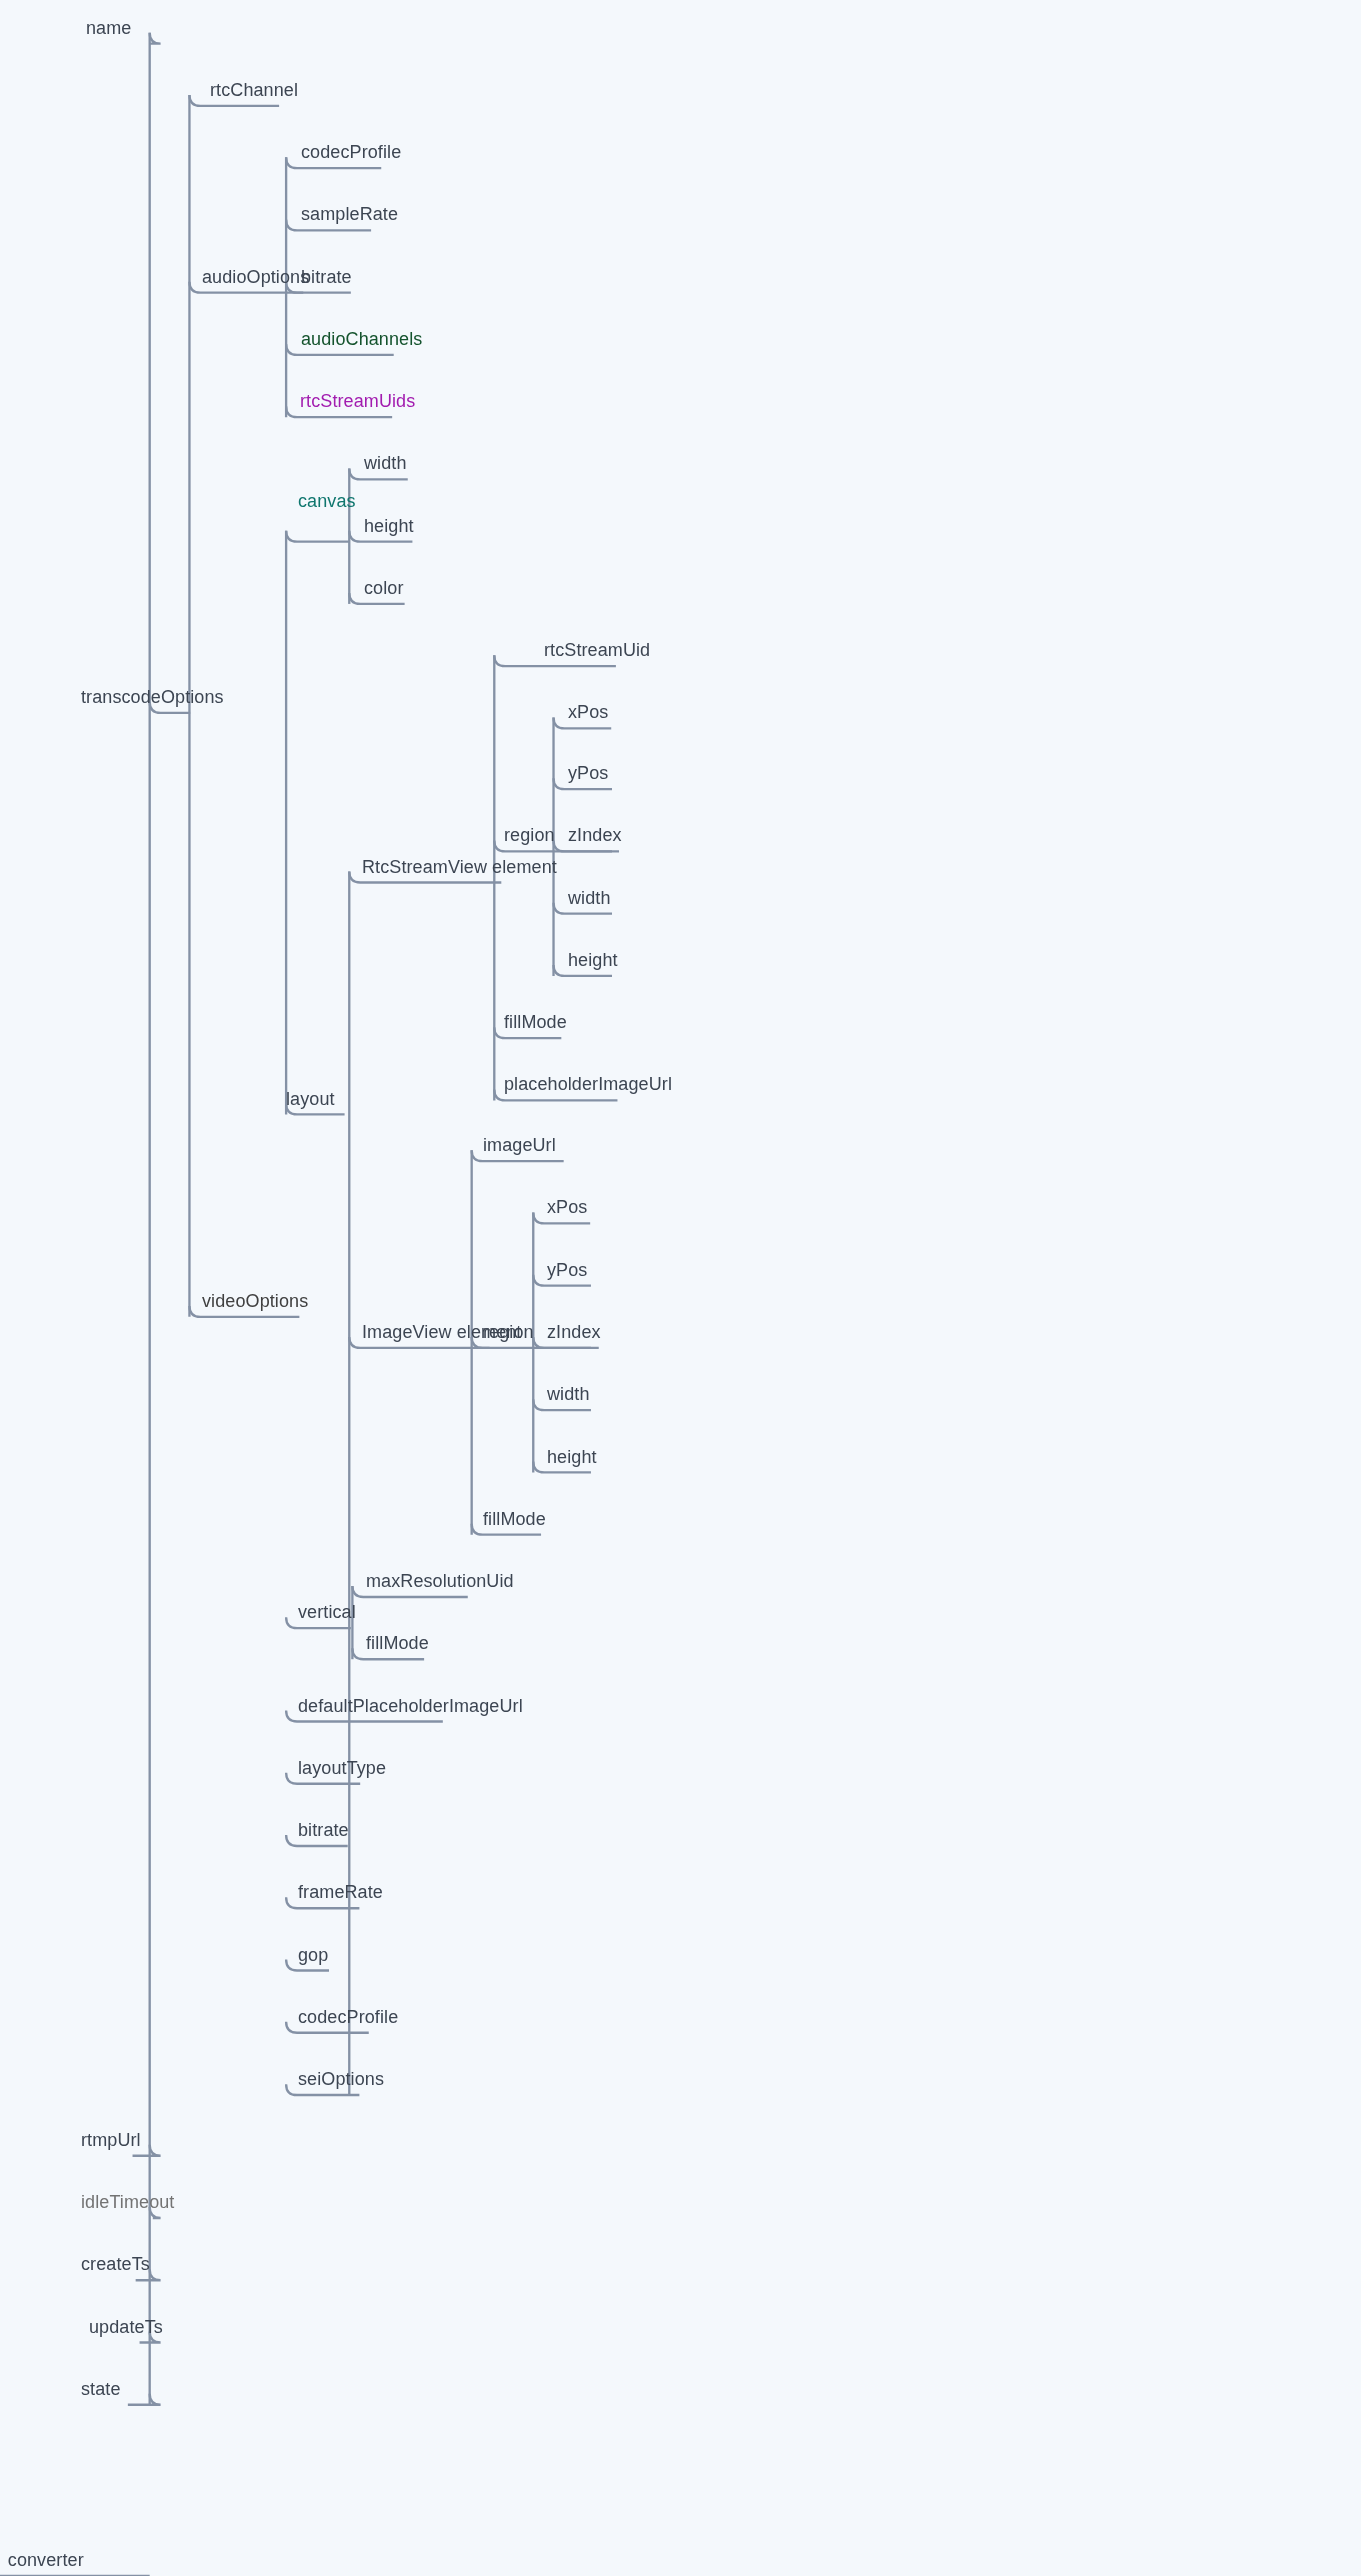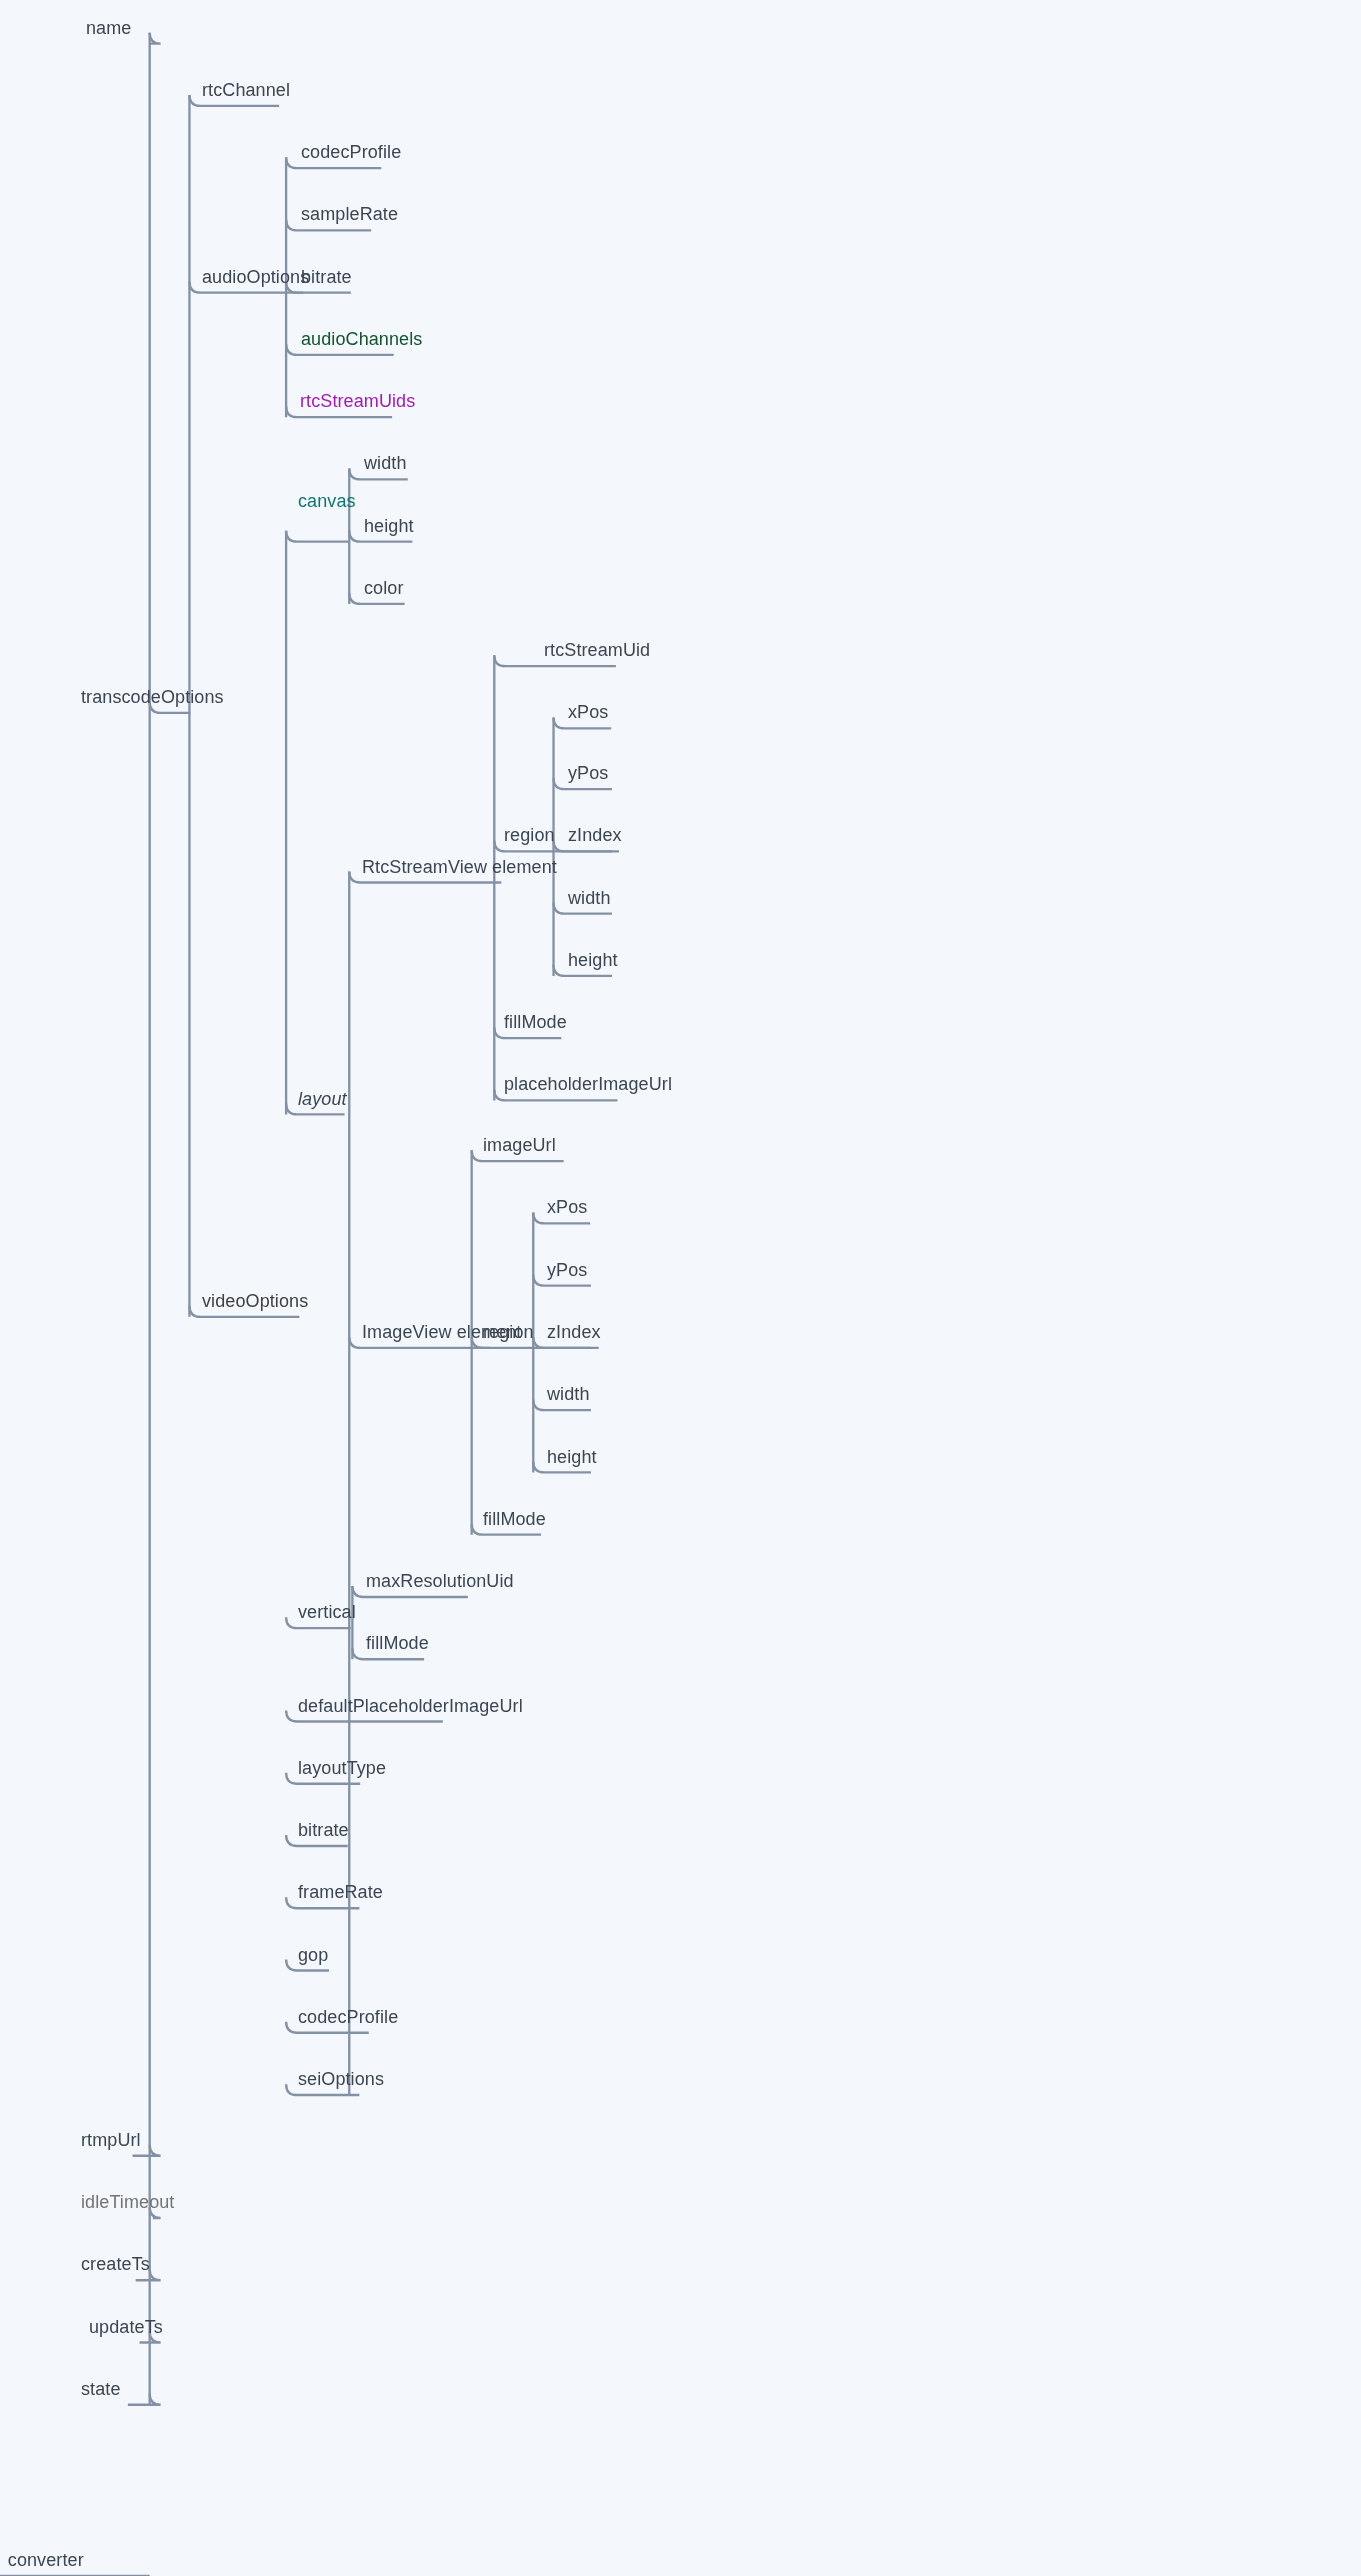--- a/index.html
+++ b/index.html
@@ -98,33 +98,33 @@
       <path d="M 192 2751.8157099697883 Q 192 2765.8157099697883 206 2765.8157099697883 L 170 2765.8157099697883" fill="none" stroke="#8491a5" stroke-width="3" stroke-linecap="butt"></path>
       <path d="M 192 2831.6948640483383 Q 192 2845.6948640483383 206 2845.6948640483383 L 196 2845.6948640483383" fill="none" stroke="#8491a5" stroke-width="3" stroke-linecap="butt"></path>
       <path d="M 192 2911.574018126888 Q 192 2925.574018126888 206 2925.574018126888 L 174 2925.574018126888" fill="none" stroke="#8491a5" stroke-width="3" stroke-linecap="butt"></path>
       <path d="M 192 2991.453172205438 Q 192 3005.453172205438 206 3005.453172205438 L 179 3005.453172205438" fill="none" stroke="#8491a5" stroke-width="3" stroke-linecap="butt"></path>
       <path d="M 192 3071.3323262839876 Q 192 3085.3323262839876 206 3085.3323262839876 L 164 3085.3323262839876" fill="none" stroke="#8491a5" stroke-width="3" stroke-linecap="butt"></path>
     </svg>
   <div id="label-layer">
       <div class="node-label" style="left: 7.8px; top: 2551px; color: rgb(60, 69, 82);">converter</div>
       <div class="node-label" style="left: 86px; top: 18.6px; color: rgb(60, 69, 82);">name</div>
       <div class="node-label" style="left: 81px; top: 688px; color: rgb(60, 69, 82);">transcodeOptions</div>
-      <div class="node-label" style="left: 202px; top: 81px; color: rgb(60, 69, 82);">rtcChannel</div>
+      <div class="node-label" style="left: 210px; top: 81px; color: rgb(60, 69, 82);">rtcChannel</div>
       <div class="node-label" style="left: 202px; top: 268px; color: rgb(60, 69, 82);">audioOptions</div>
       <div class="node-label" style="left: 301px; top: 143px; color: rgb(60, 69, 82);">codecProfile</div>
       <div class="node-label" style="left: 301px; top: 205px; color: rgb(60, 69, 82);">sampleRate</div>
       <div class="node-label" style="left: 301px; top: 268px; color: rgb(60, 69, 82);">bitrate</div>
       <div class="node-label" style="left: 301px; top: 330px; color: #14532d;">audioChannels</div>
       <div class="node-label" style="left: 300px; top: 392px; color: #a21caf;">rtcStreamUids</div>
       <div class="node-label" style="left: 202px; top: 1292px; color: #404040;">videoOptions</div>
       <div class="node-label" style="left: 298px; top: 492px; color: #0f766e;">canvas</div>
       <div class="node-label" style="left: 364px; top: 454px; color: rgb(60, 69, 82);">width</div>
       <div class="node-label" style="left: 364px; top: 517px; color: rgb(60, 69, 82);">height</div>
       <div class="node-label" style="left: 364px; top: 579px; color: rgb(60, 69, 82);">color</div>
-      <div class="node-label" style="left: 298px; top: 1090px; color: rgb(60, 69, 82); font-style: italic;">layout</div>
+      <div class="node-label" style="left: 286px; top: 1090px; color: rgb(60, 69, 82);">layout</div>
       <div class="node-label" style="left: 362px; top: 858px; color: rgb(60, 69, 82);">RtcStreamView element</div>
       <div class="node-label" style="left: 504px; top: 641px; color: rgb(60, 69, 82); margin-left: 40px;">rtcStreamUid</div>
       <div class="node-label" style="left: 504px; top: 826px; color: rgb(60, 69, 82);">region</div>
       <div class="node-label" style="left: 568px; top: 703px; color: rgb(60, 69, 82);">xPos</div>
       <div class="node-label" style="left: 568px; top: 764px; color: rgb(60, 69, 82);">yPos</div>
       <div class="node-label" style="left: 568px; top: 826px; color: rgb(60, 69, 82);">zIndex</div>
       <div class="node-label" style="left: 568px; top: 889px; color: rgb(60, 69, 82);">width</div>
       <div class="node-label" style="left: 568px; top: 951px; color: rgb(60, 69, 82);">height</div>
       <div class="node-label" style="left: 504px; top: 1013px; color: rgb(60, 69, 82);">fillMode</div>
       <div class="node-label" style="left: 504px; top: 1075px; color: rgb(60, 69, 82);">placeholderImageUrl</div>

